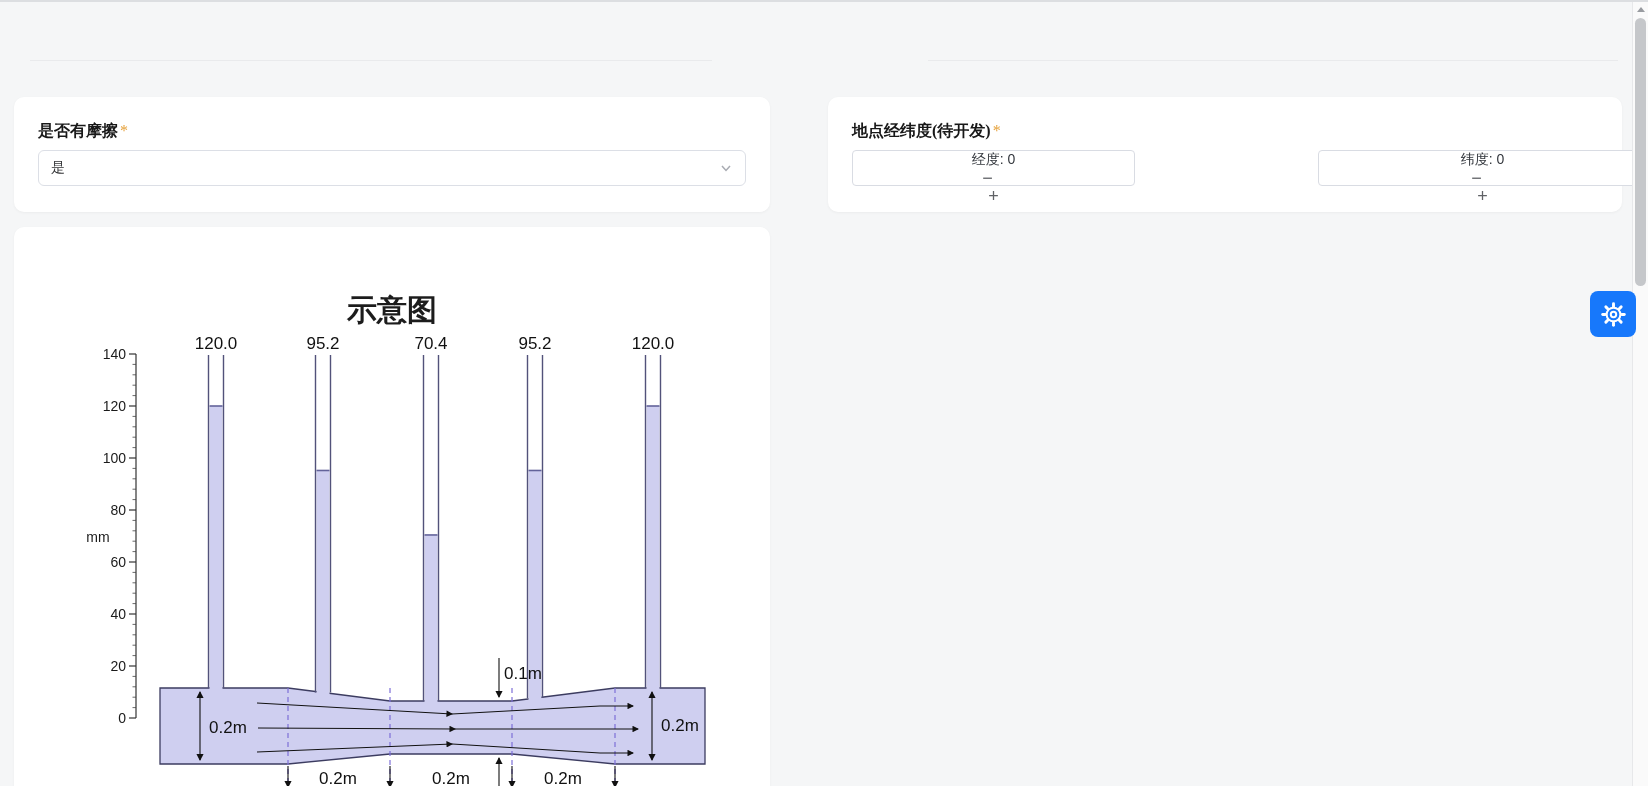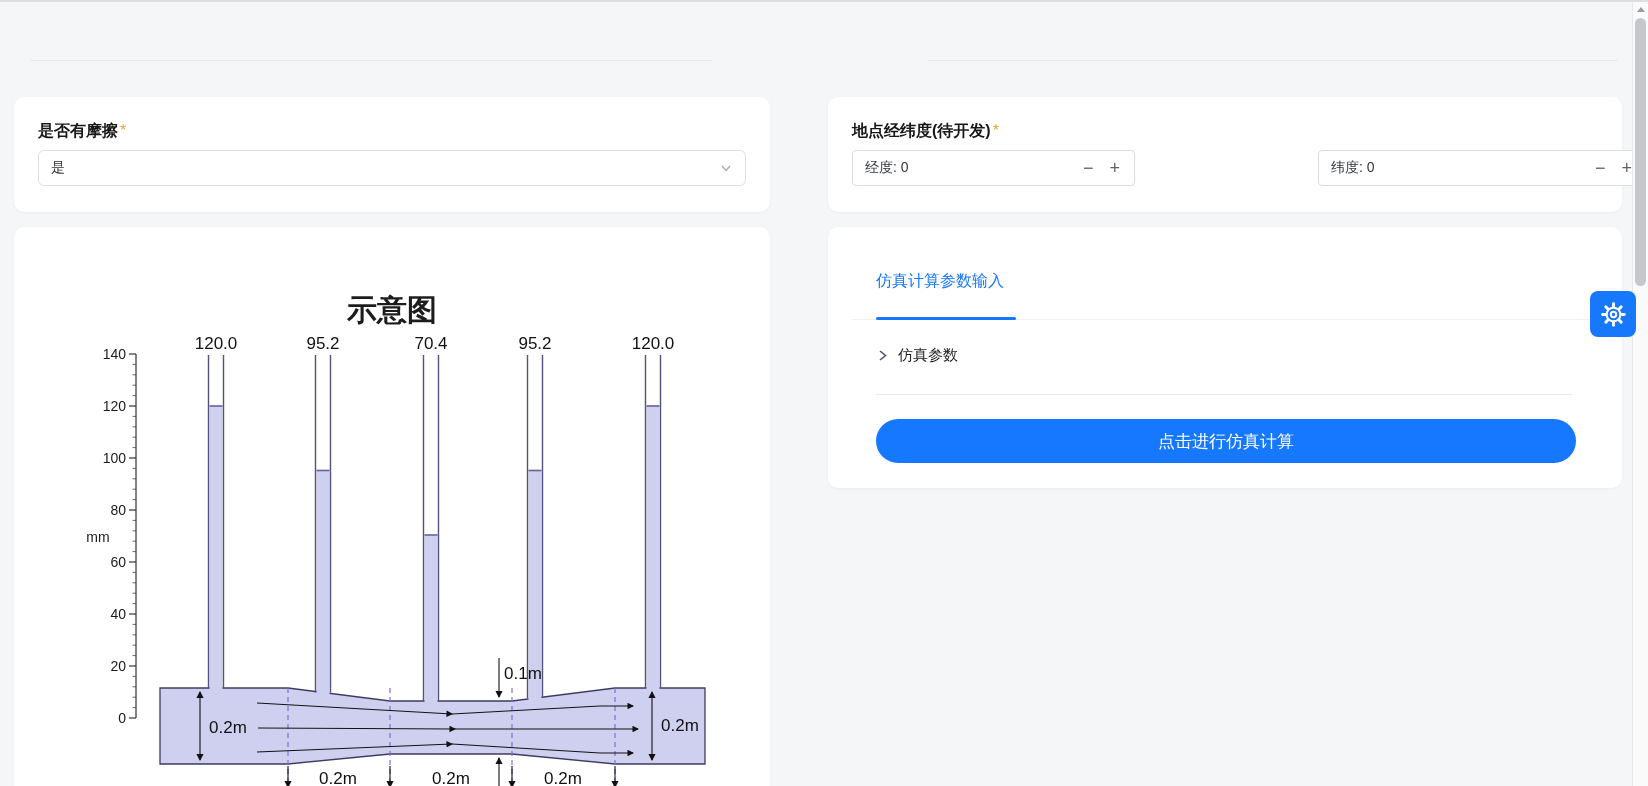--- a/index.html
+++ b/index.html
@@ -18,31 +18,31 @@
   #page-title { position:absolute; top:48px; left:0; width:1648px; text-align:center;
     font-size:17px; color:#3d3d3d; letter-spacing:.5px; }
 
   .card { position:absolute; background:#fff; border-radius:10px;
     box-shadow:0 1px 3px rgba(0,0,0,.045); }
   #card-friction { left:14px;  top:95px;  width:756px; height:115px; }
   #card-location { left:828px; top:95px;  width:794px; height:115px; }
   #card-diagram  { left:14px;  top:225px; width:756px; height:600px; }
   #card-sim      { left:828px; top:225px; width:794px; height:261px; }
 
-  .field-label { position:absolute; font-size:16px; font-weight:bold; color:#181818; }
+  .field-label { position:absolute; font-size:16px; font-weight:bold; color:#181818;font-family:Liberation Serif, serif; }
   .req { color:#e6a23c; font-weight:normal; margin-left:2px; }
 
   .select-box { position:absolute; left:24px; top:53px; width:708px; height:36px;
     border:1px solid #dcdfe6; border-radius:6px; background:#fff;
     display:flex; align-items:center; padding:0 12px; font-size:14px; color:#303133; }
   .select-box .grow { flex:1; }
 
   .num-input { position:absolute; height:36px; border:1px solid #d9dce3; border-radius:4px;
     background:#fff; display:flex; align-items:center; padding:0 12px;
-    font-size:14px; color:#33373d; }
+    font-size:14px; color:#33373d;flex-direction:column; }
   .num-input .grow { flex:1; }
   .step { font-size:18px; color:#606266; line-height:1; cursor:default; padding:0 2px; }
   .step.minus { margin-right:12px; }
 
   
   .tab-nav-line { position:absolute; left:24px; top:92px; width:746px; height:1px; background:#f0f0f0; }
   .tab-item { position:absolute; left:48px; top:44px; font-size:16px; color:#1677ff; }
   .tab-underline { position:absolute; left:48px; top:90px; width:140px; height:3px;
     background:#1677ff; border-radius:2px; }
   .collapse-row { position:absolute; left:48px; top:112px; height:32px; display:flex;
@@ -247,36 +247,20 @@
         <text x="228" y="731" text-anchor="middle">0.2m</text>
         <text x="680" y="729" text-anchor="middle">0.2m</text>
         <text x="504" y="677" text-anchor="start">0.1m</text>
         <text x="338" y="782" text-anchor="middle">0.2m</text>
         <text x="451" y="782" text-anchor="middle">0.2m</text>
         <text x="563" y="782" text-anchor="middle">0.2m</text>
       </g>
     </g>
   </svg>
 
-  <div class="card" id="card-sim">
-    <div class="tab-item">仿真计算参数输入</div>
-    <div class="tab-nav-line"></div>
-    <div class="tab-underline"></div>
-
-    <div class="collapse-row">
-      <svg width="13" height="13" viewBox="0 0 13 13">
-        <polyline points="4,2 9.5,6.5 4,11" fill="none" stroke="#4e5969" stroke-width="1.6"></polyline>
-      </svg>
-      <span class="collapse-label">仿真参数</span>
-    </div>
-
-    <div class="sim-divider"></div>
-
-    <button id="sim-run-btn">点击进行仿真计算</button>
-  </div>
 
   <div id="gear-btn">
     <svg width="27" height="27" viewBox="0 0 24 24">
       <g fill="none" stroke="#fff" stroke-width="1.8">
         <circle cx="12" cy="12" r="6.1"></circle>
         <circle cx="12" cy="12" r="2.4"></circle>
       </g>
       <g stroke="#fff" stroke-width="2.6" stroke-linecap="round">
         <line x1="19.3" y1="12" x2="21.6" y2="12"></line>
         <line x1="17.16" y1="17.16" x2="18.8" y2="18.8"></line>

